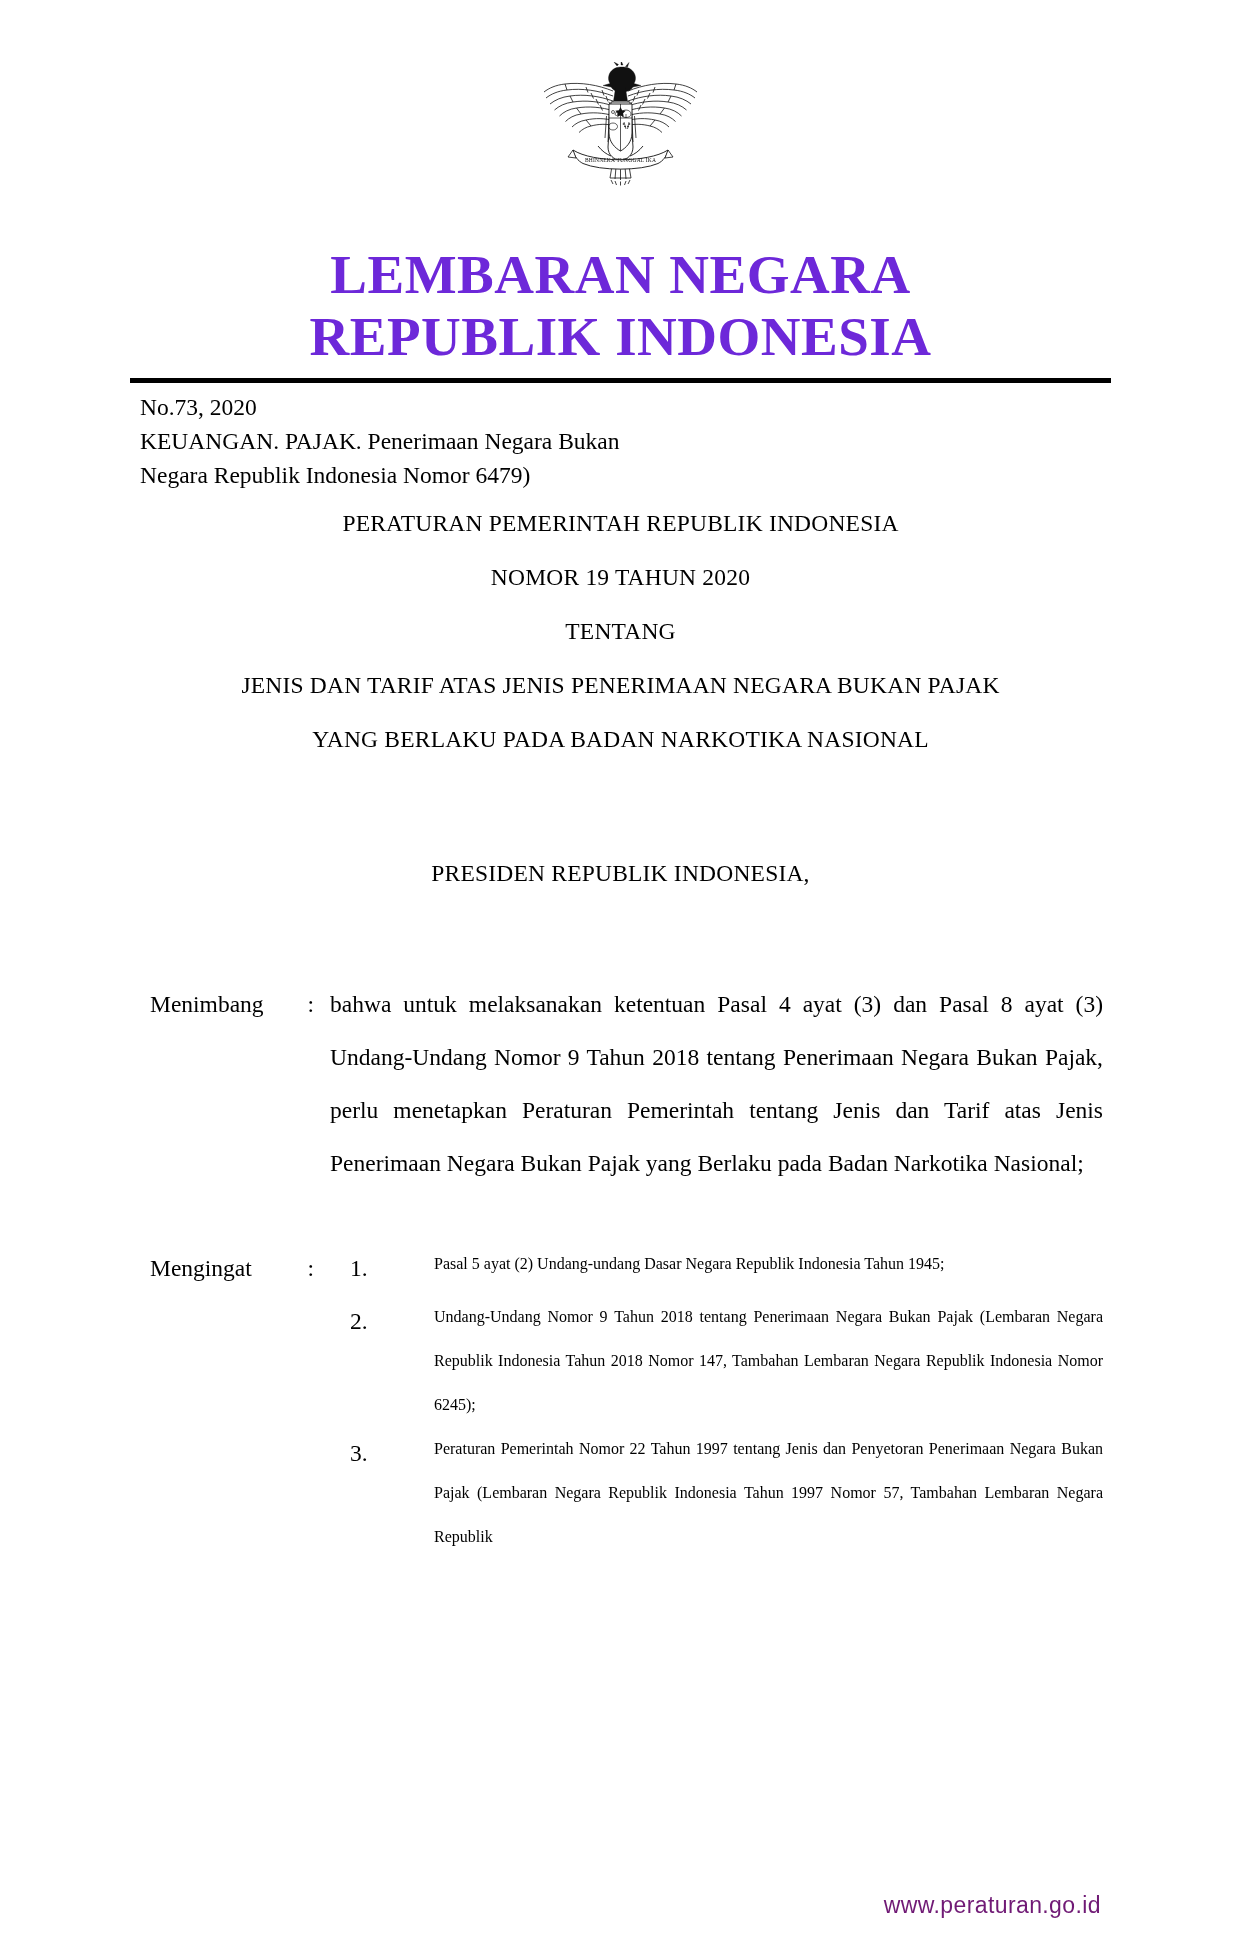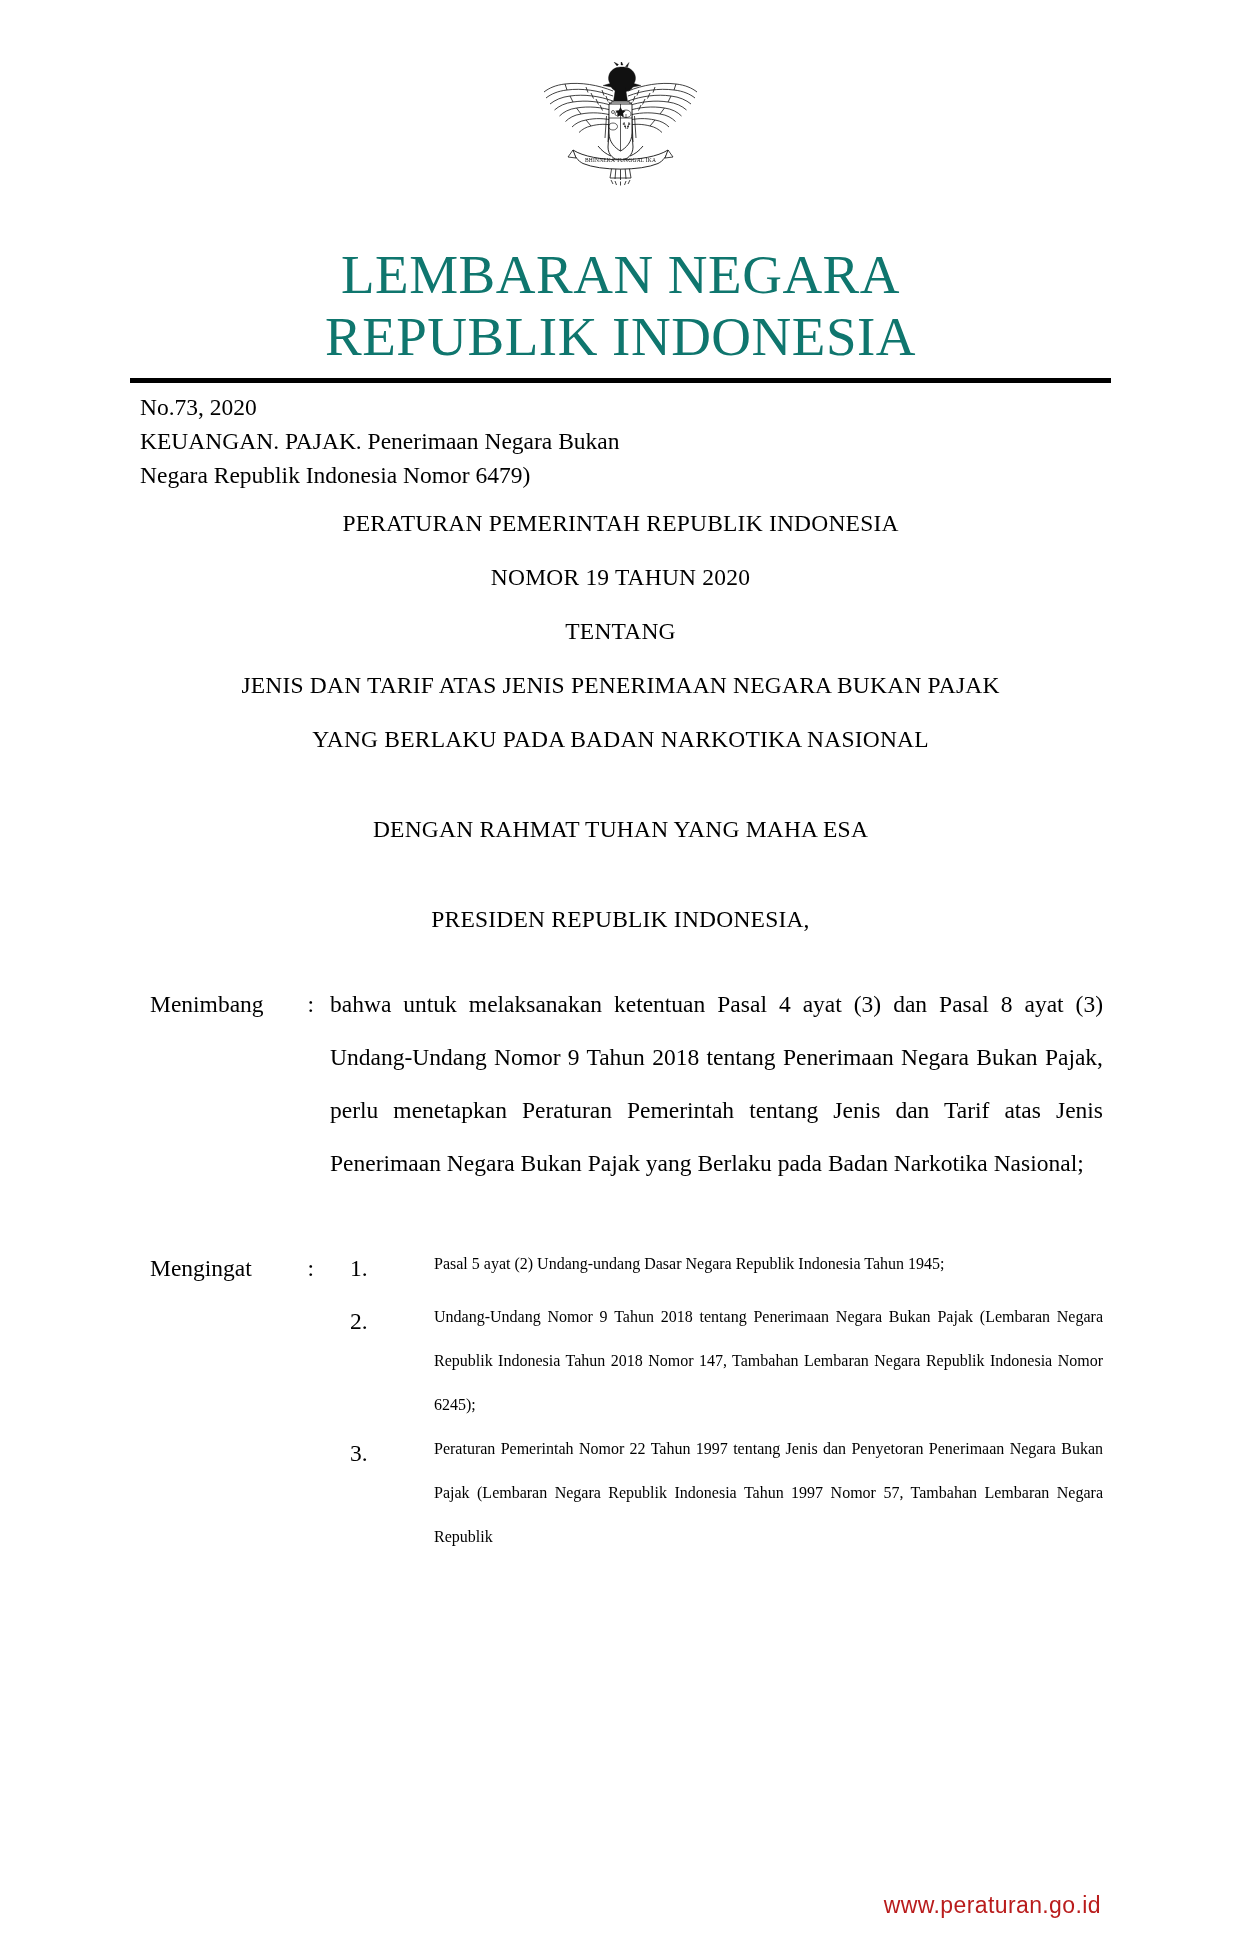--- a/index.html
+++ b/index.html
@@ -37,25 +37,25 @@
   
   .masthead {
     position: absolute;
     top: 244px;
     left: 0;
     right: 0;
     text-align: center;
   }
   .masthead-line {
     font-family: "Liberation Serif", "DejaVu Serif", serif;
-    font-weight: normal;
+    font-weight: bold;
     font-size: 55px;
     line-height: 62px;
     letter-spacing: 0.5px;
-    color: #0f766e;
+    color: #6d28d9;
     white-space: nowrap;
   }
 
   .rule {
     position: absolute;
     top: 378px;
     left: 130px;
     right: 130px;
     height: 5px;
     background: #000000;
@@ -167,21 +167,21 @@
     margin-left: 26px;
   }
 
   
   .footer {
     position: absolute;
     bottom: 30px;
     right: 140px;
     font-family: "Liberation Sans", "DejaVu Sans", sans-serif;
     font-size: 23px;
-    color: #b91c1c;
+    color: #701a75;
     letter-spacing: 0.4px;
     white-space: nowrap;
   }
 </style>
 </head>
 <body>
 
 <div class="page">
 
   <div class="emblem-wrap">
@@ -296,21 +296,20 @@
     <div class="title-line">PERATURAN PEMERINTAH REPUBLIK INDONESIA</div>
     <div class="title-gap-sm"></div>
     <div class="title-line">NOMOR 19 TAHUN 2020</div>
     <div class="title-gap-sm"></div>
     <div class="title-line">TENTANG</div>
     <div class="title-gap-sm"></div>
     <div class="title-line">JENIS DAN TARIF ATAS JENIS PENERIMAAN NEGARA BUKAN PAJAK</div>
     <div class="title-gap-sm"></div>
     <div class="title-line">YANG BERLAKU PADA BADAN NARKOTIKA NASIONAL</div>
     <div class="title-gap-lg"></div>
-    <div class="title-line">DENGAN RAHMAT TUHAN YANG MAHA ESA</div>
     <div class="title-gap-lg"></div>
     <div class="title-line">PRESIDEN REPUBLIK INDONESIA,</div>
   </div>
 
   <div class="clauses">
 
     <div class="clause">
       <div class="clause-label">
         <span>Menimbang</span>
         <span class="lbl-colon">:</span>

